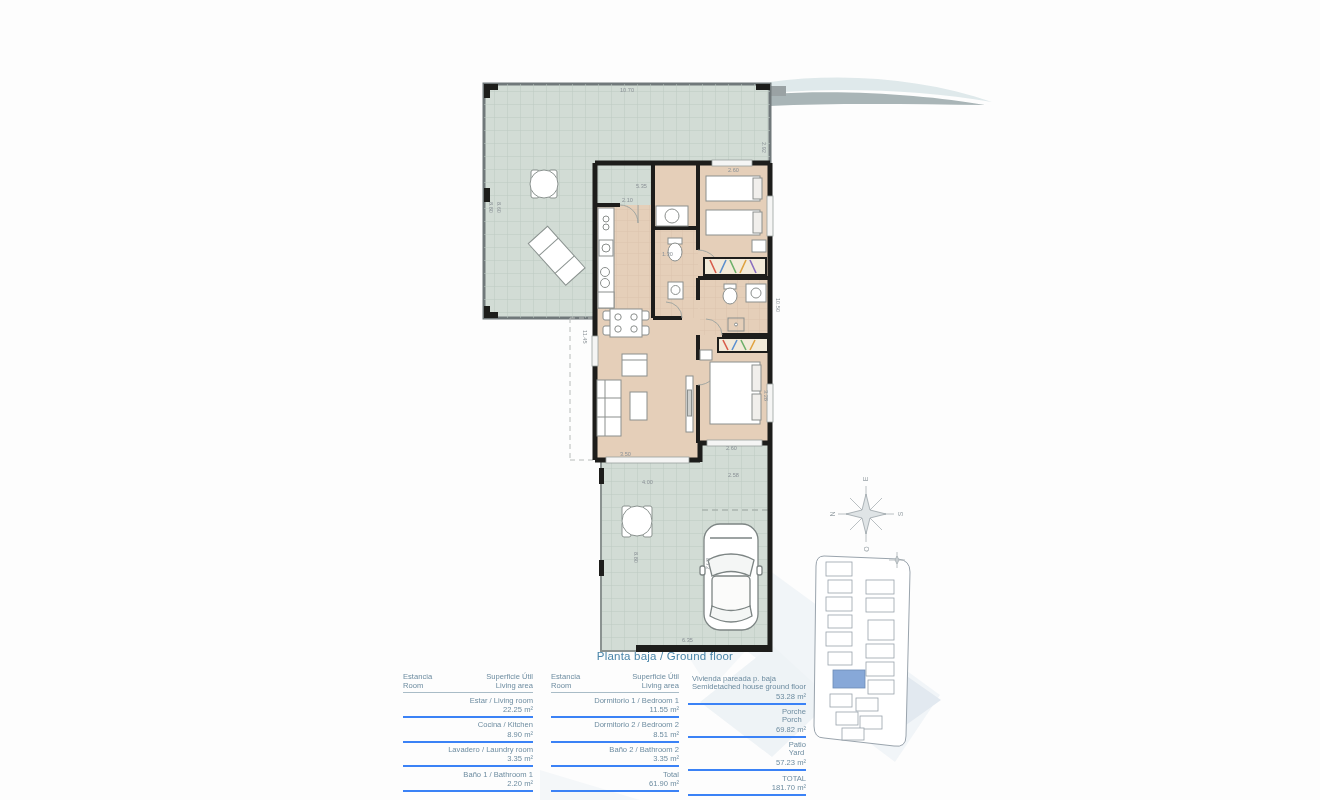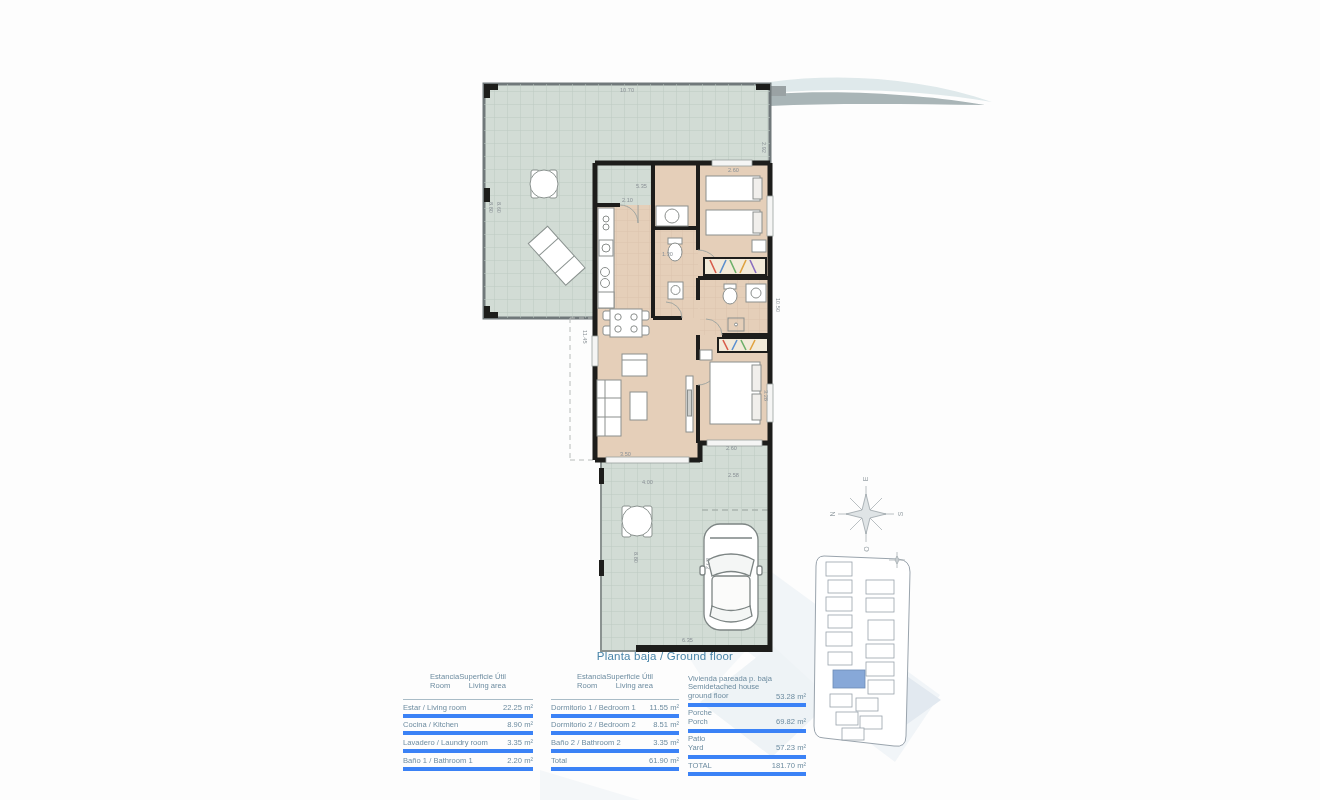--- a/index.html
+++ b/index.html
@@ -2,25 +2,25 @@
 <html><head>
 <meta charset="utf-8">
 <style>
   html,body{margin:0;padding:0;background:#fdfdfd;}
   .page{position:relative;width:1200px;height:800px;background:#fdfdfd;overflow:hidden;
         font-family:"Liberation Sans",sans-serif;}
   svg{position:absolute;left:0;top:0;}
   .caption{position:absolute;left:545px;top:650px;width:240px;text-align:center;
            font-size:11.5px;color:#4a86aa;letter-spacing:.2px;}
   .tbl{position:absolute;top:672px;font-size:7.6px;color:#6d8ca0;line-height:1.2;}
-  .tbl .hdr{display:flex;justify-content:center;border-bottom:1px solid #a9bcc7;
-            padding-bottom:9px;}
+  .tbl .hdr{display:flex;justify-content:space-between;border-bottom:1px solid #a9bcc7;
+            padding-bottom:2px;}
   .tbl .hdr .r{text-align:right;}
   .tbl .row{display:flex;justify-content:space-between;align-items:flex-end;
-            border-bottom:4px solid #3b82f6;padding:2.5px 0 2px 0;}
+            border-bottom:2px solid #3b82f6;padding:2.5px 0 2px 0;flex-direction:column;}
   .tbl .row .lbl2{line-height:1.15;}
   .tbl .row .val{white-space:nowrap;text-align:right;}
   #tbl1{left:403px;width:130px;}
   #tbl2{left:551px;width:128px;}
   #tbl3{left:688px;width:118px;}
   .disclaimer{position:absolute;left:120px;right:120px;top:747px;text-align:center;
               font-size:14.5px;color:#4886ab;letter-spacing:.2px;}
   .dim{font-size:5.6px;fill:#8a9196;font-family:"Liberation Sans",sans-serif;}
   .cmp{font-size:7px;fill:#9aa3a8;font-family:"Liberation Sans",sans-serif;}
 </style>

